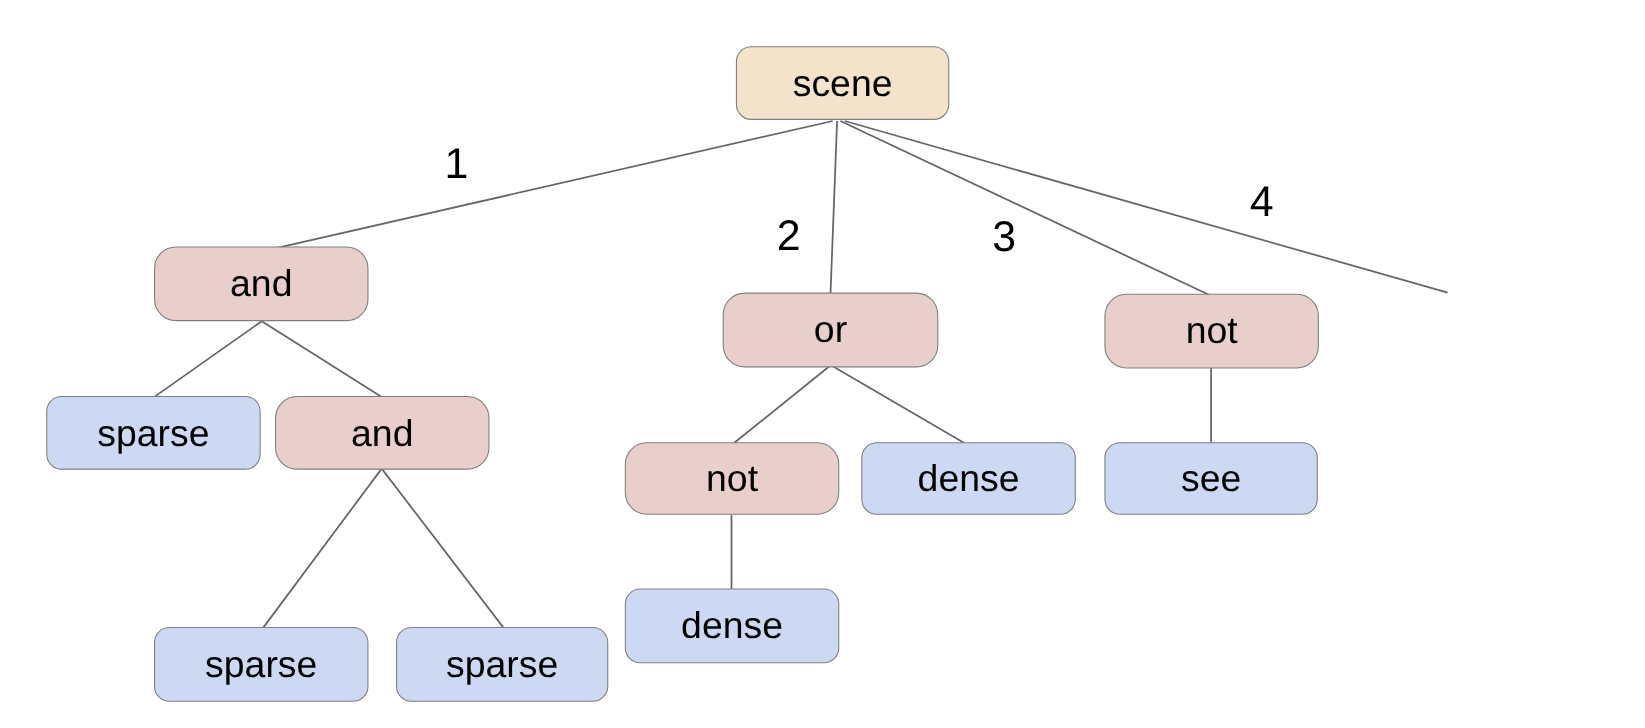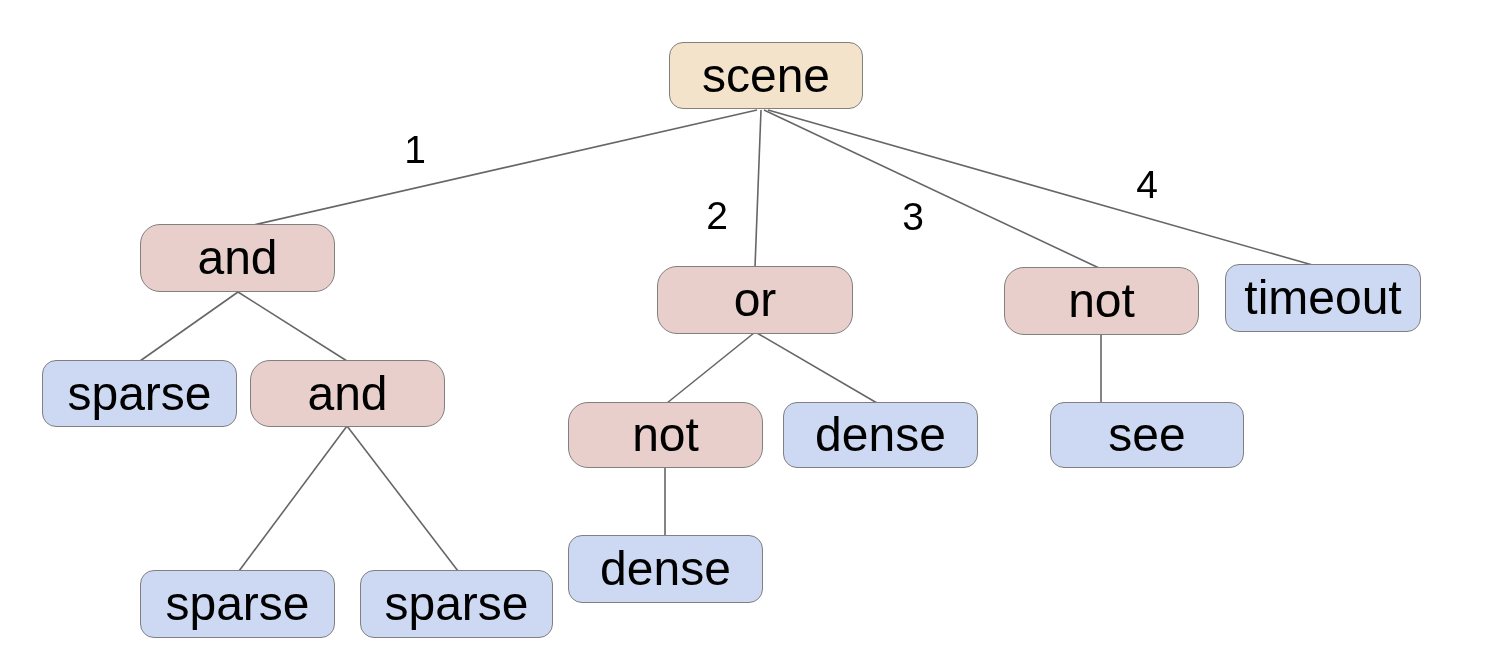--- a/index.html
+++ b/index.html
@@ -27,21 +27,21 @@
     stroke-width: 1.6;
   }
   .node {
     position: absolute;
     box-sizing: border-box;
     border: 1.6px solid var(--node-border, #808080);
     border-radius: 14px;
     display: flex;
     align-items: center;
     justify-content: center;
-    font-size: 48px;
+    font-size: 34px;
     line-height: 1;
     color: var(--label-text, #000000);
     white-space: nowrap;
   }
   .node.root     { background: var(--root-fill, #f3e3ca); }
   .node.operator { background: var(--operator-fill, #e9cfcb); border-radius: 20px; }
   .node.leaf     { background: var(--leaf-fill, #cdd9f2); }
   .edge-label {
     position: absolute;
     transform: translate(-50%, -50%);
@@ -80,36 +80,33 @@
     </div>
   <div class="node operator" style="left:140px;  top:224px; width:195px; height:68px;">
       <span>and</span>
     </div>
   <div class="node operator" style="left:657px;  top:266px; width:196px; height:68px;">
       <span>or</span>
     </div>
   <div class="node operator" style="left:1004px; top:267px; width:195px; height:68px;">
       <span>not</span>
     </div>
-  <div class="node leaf" style="left:1225px; top:264px; width:196px; height:68px;">
-      <span>timeout</span>
-    </div>
   <div class="node leaf" style="left:42px;   top:360px; width:195px; height:67px;">
       <span>sparse</span>
     </div>
   <div class="node operator" style="left:250px;  top:360px; width:195px; height:67px;">
       <span>and</span>
     </div>
   <div class="node operator" style="left:568px;  top:402px; width:195px; height:66px;">
       <span>not</span>
     </div>
   <div class="node leaf" style="left:783px;  top:402px; width:195px; height:66px;">
       <span>dense</span>
     </div>
-  <div class="node leaf" style="left:1004px; top:402px; width:194px; height:66px;margin-left:46px;">
+  <div class="node leaf" style="left:1004px; top:402px; width:194px; height:66px;">
       <span>see</span>
     </div>
   <div class="node leaf" style="left:140px;  top:570px; width:195px; height:68px;">
       <span>sparse</span>
     </div>
   <div class="node leaf" style="left:360px;  top:570px; width:193px; height:68px;">
       <span>sparse</span>
     </div>
   <div class="node leaf" style="left:568px;  top:535px; width:195px; height:68px;">
       <span>dense</span>

